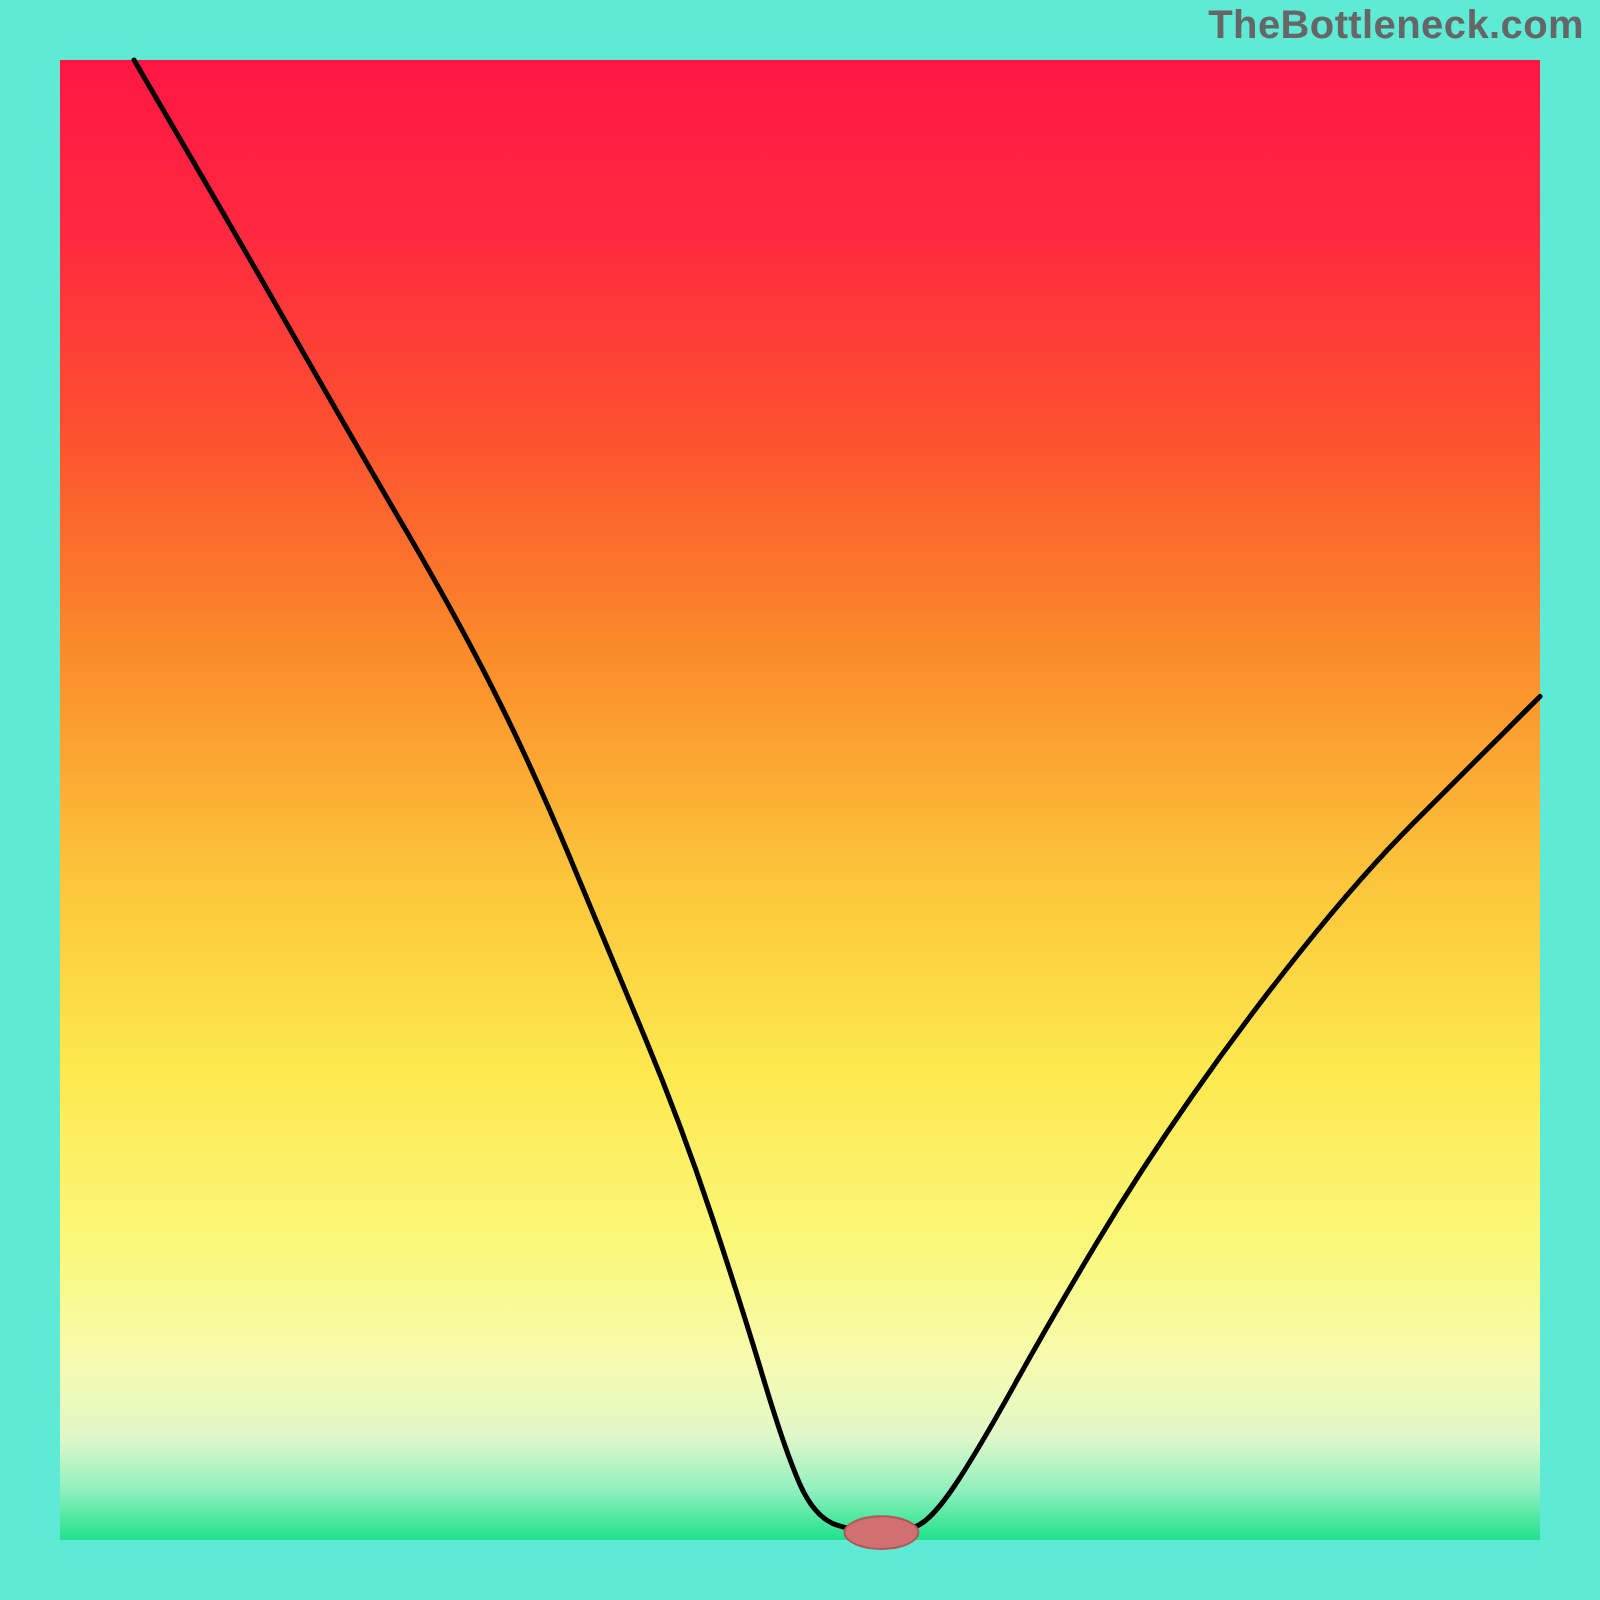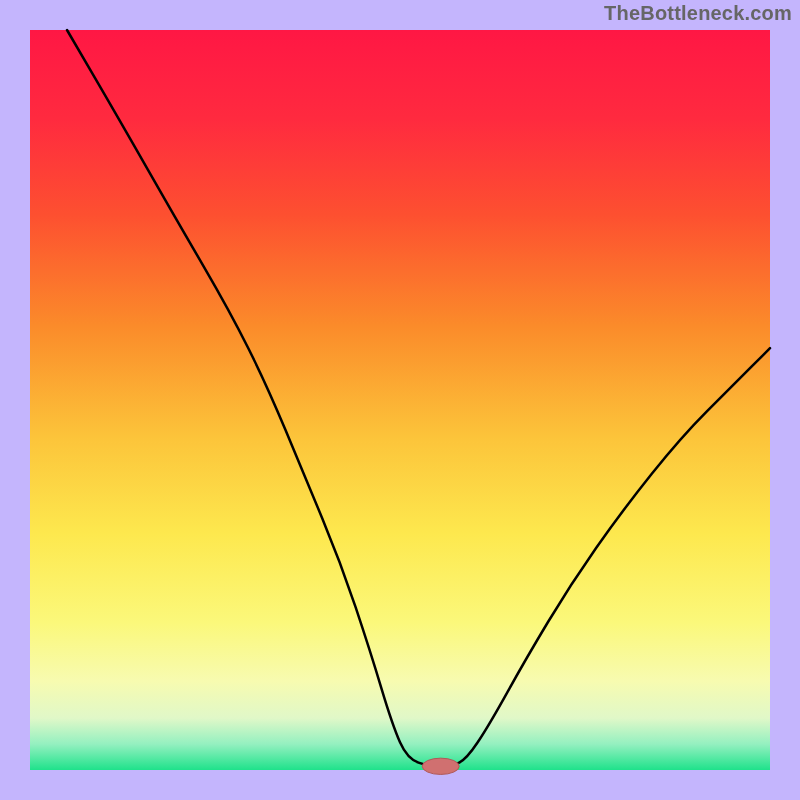--- a/index.html
+++ b/index.html
@@ -8,21 +8,21 @@
     width: 800px;
     height: 800px;
     background: #000;
     overflow: hidden;
     font-family: Arial, Helvetica, sans-serif;
   }
   .frame {
     position: relative;
     width: 800px;
     height: 800px;
-    background: #c4b5fd;
+    background: #5eead4;
   }
   .attribution {
     position: absolute;
     top: 2px;
     right: 8px;
     color: #666;
     font-size: 20px;
     font-weight: bold;
     letter-spacing: 0.2px;
     z-index: 5;

